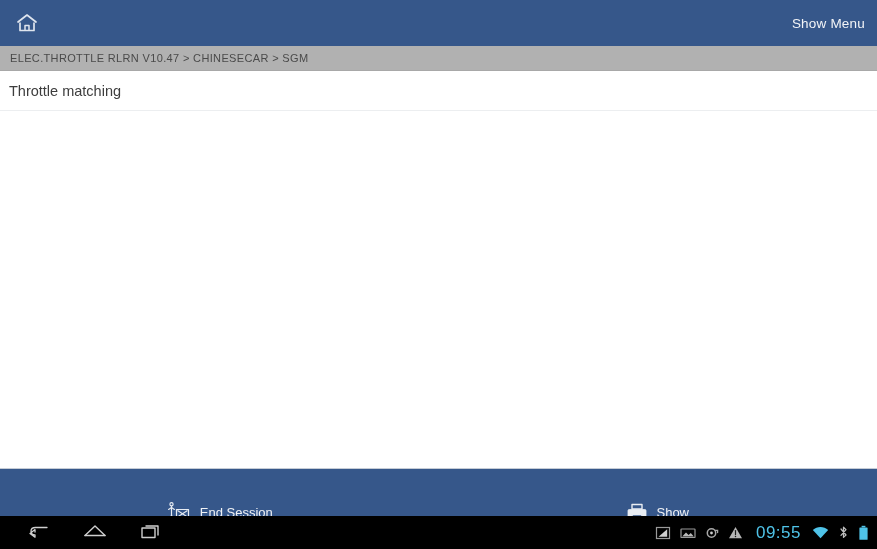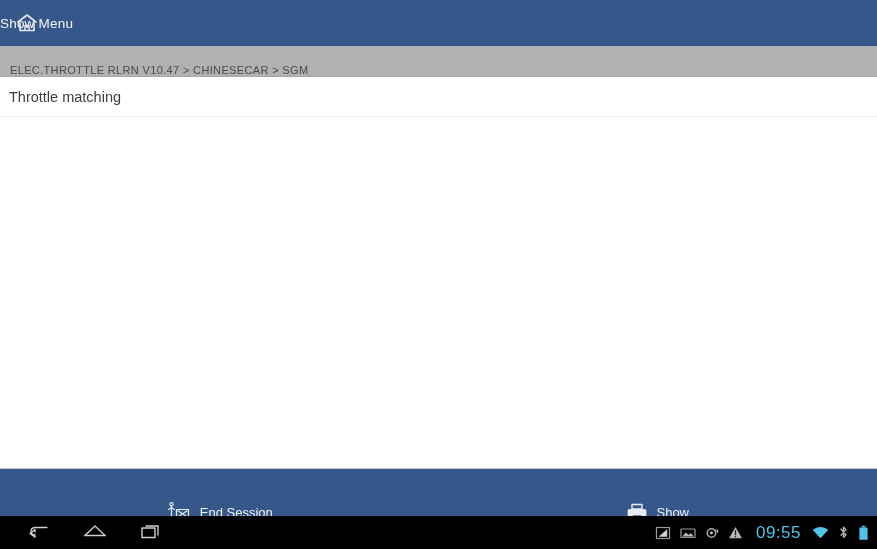--- a/index.html
+++ b/index.html
@@ -34,36 +34,36 @@
     width: 54px;
     height: 46px;
     display: flex;
     align-items: center;
     justify-content: center;
     cursor: pointer;
   }
   .home-btn svg { display: block; }
   .titlebar-title {
     position: absolute;
-    left: 0; right: 0;
-    text-align: left;
+    left: 0; right: 12px;
+    text-align: right;
     color: #f2f4f7;
     font-size: 13.5px;
     letter-spacing: 0.2px;
     pointer-events: none;
   }
 
   
   .breadcrumb {
-    height: 31px;
+    height: 25px;
     background: #b1b1b1;
     border-bottom: 1px solid #a8a8a8;
     flex: 0 0 auto;
     display: flex;
-    align-items: flex-end;
+    align-items: center;
     padding-left: 10px;
     box-sizing: border-box;
   }
   .breadcrumb-text {
     color: #4a4a4a;
     font-size: 11px;
     letter-spacing: 0.35px;
     white-space: nowrap;
   }
 

